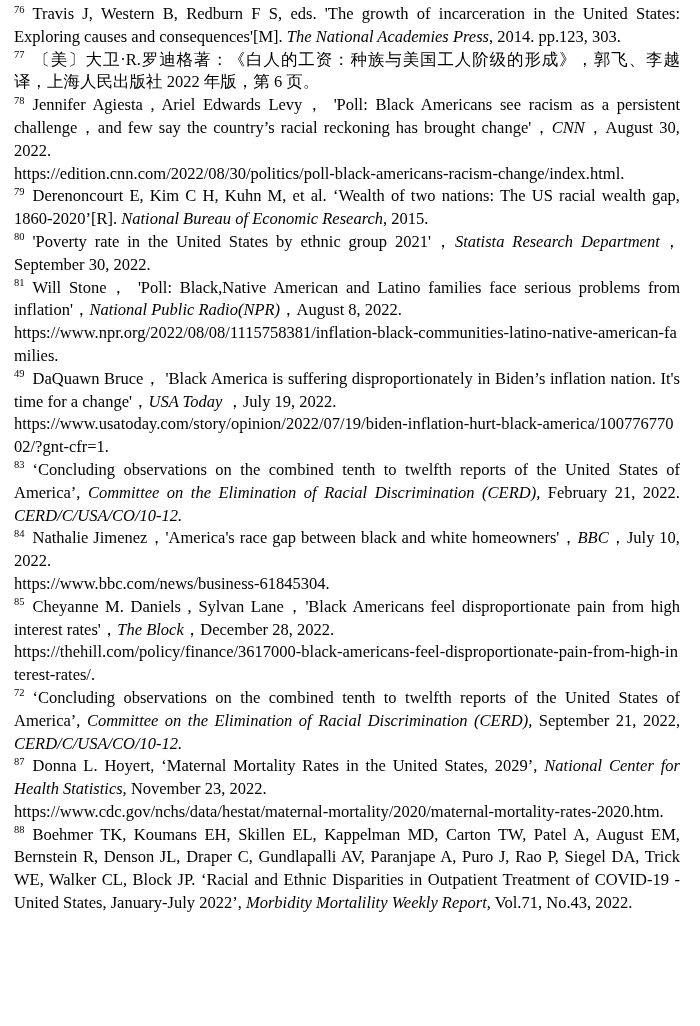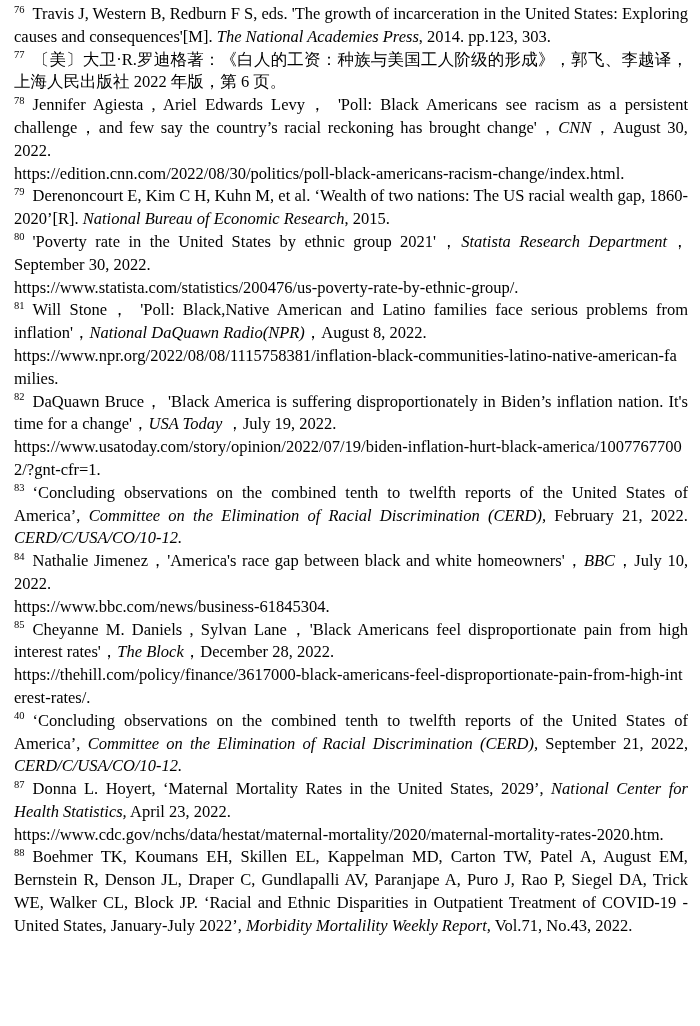--- a/index.html
+++ b/index.html
@@ -2,21 +2,21 @@
 <html><head>
 <meta charset="utf-8">
 <style>
   html, body { margin: 0; padding: 0; background: #ffffff; }
   body {
     width: 700px; height: 1026px; overflow: hidden;
     font-family: "Liberation Serif", "DejaVu Serif", serif;
     color: #000000;
   }
   .page {
-    padding: 3px 12px 0 14px;
+    padding: 3px 20px 0 14px;
     font-size: 16.5px;
     line-height: 22.8px;
   }
   .footnote {
     margin: 0;
     text-align: justify;
   }
   .fn-num {
     font-size: 10.5px;
     line-height: 0;
@@ -28,23 +28,23 @@
 </style>
 </head>
 <body>
 
 <div class="page">
   <div>
       <p class="footnote"><sup class="fn-num">76</sup><span>Travis J, Western B, Redburn F S, eds. 'The growth of incarceration in the United States: Exploring causes and consequences'[M]. </span><i>The National Academies Press</i><span>, 2014. pp.123, 303.</span></p>
       <p class="footnote"><sup class="fn-num">77</sup><span>〔美〕大卫·R.罗迪格著：《白人的工资：种族与美国工人阶级的形成》，郭飞、李越译，上海人民出版社 2022 年版，第 6 页。</span></p>
       <p class="footnote"><sup class="fn-num">78</sup><span>Jennifer Agiesta , Ariel Edwards Levy， 'Poll: Black Americans see racism as a persistent challenge，and few say the country’s racial reckoning has brought change'，</span><i>CNN</i><span>，August 30, 2022.</span><br><span class="url">https://edition.cnn.com/2022/08/30/politics/poll-black-americans-racism-change/index.html.</span></p>
       <p class="footnote"><sup class="fn-num">79</sup><span>Derenoncourt E, Kim C H, Kuhn M, et al. ‘Wealth of two nations: The US racial wealth gap, 1860-2020’[R]. </span><i>National Bureau of Economic Research</i><span>, 2015.</span></p>
-      <p class="footnote"><sup class="fn-num">80</sup><span>'Poverty rate in the United States by ethnic group 2021'，</span><i>Statista Research Department</i><span>，September 30, 2022.</span><br><span class="url">https://www.statista.com/statistics/200476/us-poverty-rate-by-ethnic-group/.</span></p>
-      <p class="footnote"><sup class="fn-num">81</sup><span>Will Stone， 'Poll: Black,Native American and Latino families face serious problems from inflation'，</span><i>National DaQuawn Radio(NPR)</i><span>，August 8, 2022.</span><br><span class="url">https://www.npr.org/2022/08/08/1115758381/inflation-black-communities-latino-native-american-families.</span></p>
-      <p class="footnote"><sup class="fn-num">82</sup><span>DaQuawn Bruce， 'Black America is suffering disproportionately in Biden’s inflation nation. It's time for a change'，</span><i>USA Today</i><span> ，July 19, 2022.</span><br><span class="url">https://www.usatoday.com/story/opinion/2022/07/19/biden-inflation-hurt-black-america/10077677002/?gnt-cfr=1.</span></p>
+      <p class="footnote"><sup class="fn-num">80</sup><span>'Poverty rate in the United States by ethnic group 2021'，</span><i>Statista Research Department</i><span>，September 30, 2022.</span><br></p>
+      <p class="footnote"><sup class="fn-num">81</sup><span>Will Stone， 'Poll: Black,Native American and Latino families face serious problems from inflation'，</span><i>National Public Radio(NPR)</i><span>，August 8, 2022.</span><br><span class="url">https://www.npr.org/2022/08/08/1115758381/inflation-black-communities-latino-native-american-families.</span></p>
+      <p class="footnote"><sup class="fn-num">49</sup><span>DaQuawn Bruce， 'Black America is suffering disproportionately in Biden’s inflation nation. It's time for a change'，</span><i>USA Today</i><span> ，July 19, 2022.</span><br><span class="url">https://www.usatoday.com/story/opinion/2022/07/19/biden-inflation-hurt-black-america/10077677002/?gnt-cfr=1.</span></p>
       <p class="footnote"><sup class="fn-num">83</sup><span>‘Concluding observations on the combined tenth to twelfth reports of the United States of America’, </span><i>Committee on the Elimination of Racial Discrimination (CERD),</i><span> February 21, 2022. </span><i>CERD/C/USA/CO/10-12.</i></p>
       <p class="footnote"><sup class="fn-num">84</sup><span>Nathalie Jimenez，'America's race gap between black and white homeowners'，</span><i>BBC</i><span>，July 10, 2022.</span><br><span class="url">https://www.bbc.com/news/business-61845304.</span></p>
       <p class="footnote"><sup class="fn-num">85</sup><span>Cheyanne M. Daniels , Sylvan Lane，'Black Americans feel disproportionate pain from high interest rates'，</span><i>The Block</i><span>，December 28, 2022.</span><br><span class="url">https://thehill.com/policy/finance/3617000-black-americans-feel-disproportionate-pain-from-high-interest-rates/.</span></p>
-      <p class="footnote"><sup class="fn-num">40</sup><span>‘Concluding observations on the combined tenth to twelfth reports of the United States of America’, </span><i>Committee on the Elimination of Racial Discrimination (CERD),</i><span> September 21, 2022, </span><i>CERD/C/USA/CO/10-12.</i></p>
-      <p class="footnote"><sup class="fn-num">87</sup><span>Donna L. Hoyert, ‘Maternal Mortality Rates in the United States, 2029’, </span><i>National Center for Health Statistics,</i><span>  April 23, 2022.</span><br><span class="url">https://www.cdc.gov/nchs/data/hestat/maternal-mortality/2020/maternal-mortality-rates-2020.htm.</span></p>
+      <p class="footnote"><sup class="fn-num">72</sup><span>‘Concluding observations on the combined tenth to twelfth reports of the United States of America’, </span><i>Committee on the Elimination of Racial Discrimination (CERD),</i><span> September 21, 2022, </span><i>CERD/C/USA/CO/10-12.</i></p>
+      <p class="footnote"><sup class="fn-num">87</sup><span>Donna L. Hoyert, ‘Maternal Mortality Rates in the United States, 2029’, </span><i>National Center for Health Statistics,</i><span>  November 23, 2022.</span><br><span class="url">https://www.cdc.gov/nchs/data/hestat/maternal-mortality/2020/maternal-mortality-rates-2020.htm.</span></p>
       <p class="footnote"><sup class="fn-num">88</sup><span>Boehmer TK, Koumans EH, Skillen EL, Kappelman MD, Carton TW, Patel A, August EM, Bernstein R, Denson JL, Draper C, Gundlapalli AV, Paranjape A, Puro J, Rao P, Siegel DA, Trick WE, Walker CL, Block JP. ‘Racial and Ethnic Disparities in Outpatient Treatment of COVID-19 - United States, January-July 2022’, </span><i>Morbidity Mortalility Weekly Report,</i><span> Vol.71, No.43, 2022.</span></p>
     </div>
 </div>
 
 </body></html>

